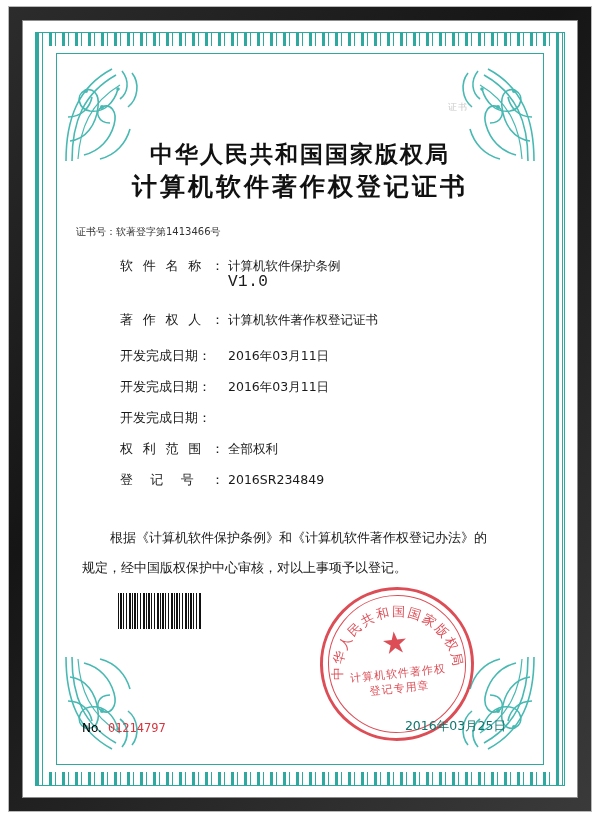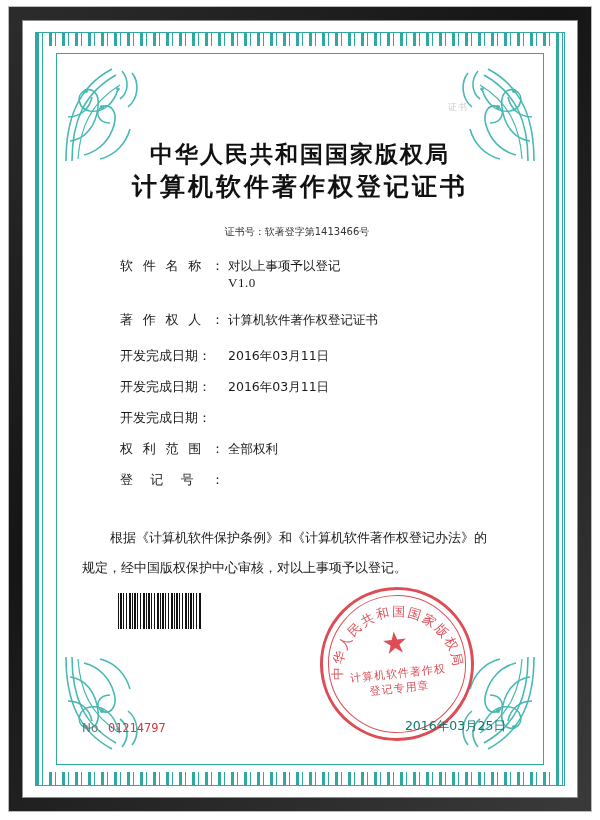--- a/index.html
+++ b/index.html
@@ -131,21 +131,21 @@
   .title-sub {
     text-align: center;
     font-family: "DejaVu Serif", serif;
     font-size: 25px;
     letter-spacing: 3px;
     color: #111;
     font-weight: 700;
   }
 
   .cert-no {
-    text-align: center;
+    text-align: left;
     font-size: 10px;
     color: #333;
     margin-top: 22px;
     padding-right: 6px;
     font-family: "DejaVu Sans", sans-serif;
   }
 
   .fields {
     margin-top: 18px;
     padding-left: 44px;
@@ -172,22 +172,22 @@
     width: 108px;
   }
   .field-value {
     flex: 1;
     font-size: 12.5px;
     line-height: 17px;
     font-family: "DejaVu Sans", sans-serif;
   }
   .field-value .second-line {
     display: block;
-    font-family: Liberation Serif, serif;
-    font-size: 13px;
+    font-family: Liberation Mono, monospace;
+    font-size: 16px;
     letter-spacing: .5px;
   }
   .gap-lg { margin-top: 18px; }
   .gap-md { margin-top: 20px; }
 
   .statement {
     margin-top: 34px;
     font-size: 13px;
     line-height: 30px;
     font-family: "DejaVu Sans", sans-serif;
@@ -258,21 +258,21 @@
 
   
   .footer-no {
     position: absolute;
     left: 52px; bottom: 56px;
     font-size: 12px;
     font-family: "DejaVu Sans Mono", monospace;
     color: #d8353f;
   }
   .footer-no .lbl {
-    color: #737373;
+    color: #000000;
     font-family: "DejaVu Sans", sans-serif;
     margin-right: 6px;
   }
   .footer-date {
     position: absolute;
     right: 64px; bottom: 56px;
     font-size: 12.5px;
     font-family: "DejaVu Sans", sans-serif;
     color: #0f766e;
   }
@@ -385,21 +385,21 @@
 
         <div class="field-row">
           <div class="field-label spaced">
             <span>软</span>
             <span>件</span>
             <span>名</span>
             <span>称</span>
             <span>：</span>
           </div>
           <div class="field-value">
-            <span>对以上事项予以登记</span>
+            <span>计算机软件保护条例</span>
             <span class="second-line">V1.0</span>
           </div>
         </div>
 
         <div class="field-row gap-md">
           <div class="field-label spaced">
             <span>著</span>
             <span>作</span>
             <span>权</span>
             <span>人</span>
@@ -433,20 +433,21 @@
           <div class="field-value">全部权利</div>
         </div>
 
         <div class="field-row">
           <div class="field-label spaced">
             <span>登</span>
             <span>记</span>
             <span>号</span>
             <span>：</span>
           </div>
+          <div class="field-value">2016SR234849</div>
         </div>
 
       </div>
 
       <div class="statement">
         <span class="p1">根据《计算机软件保护条例》和《计算机软件著作权登记办法》的</span>
         <span class="p2">规定，经中国版权保护中心审核，对以上事项予以登记。</span>
       </div>
 
     </div>

